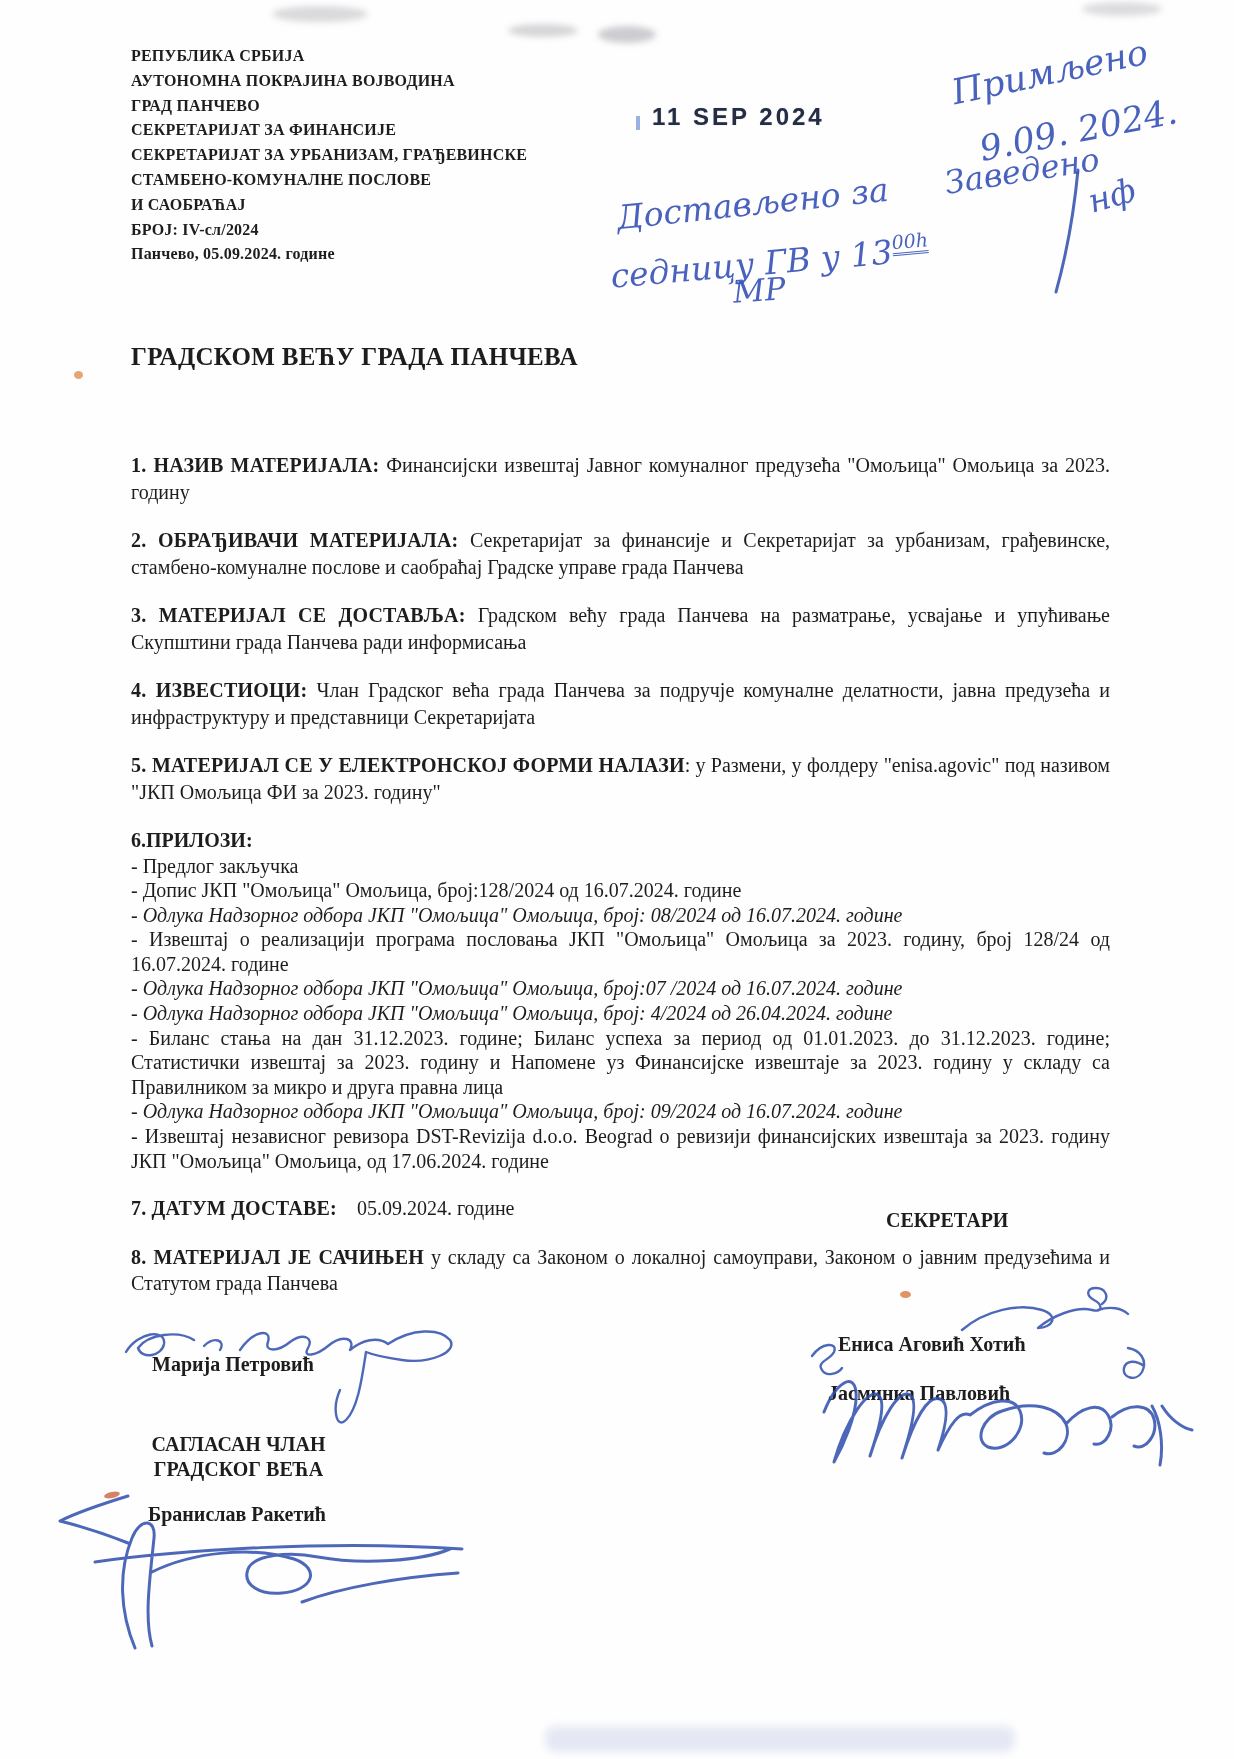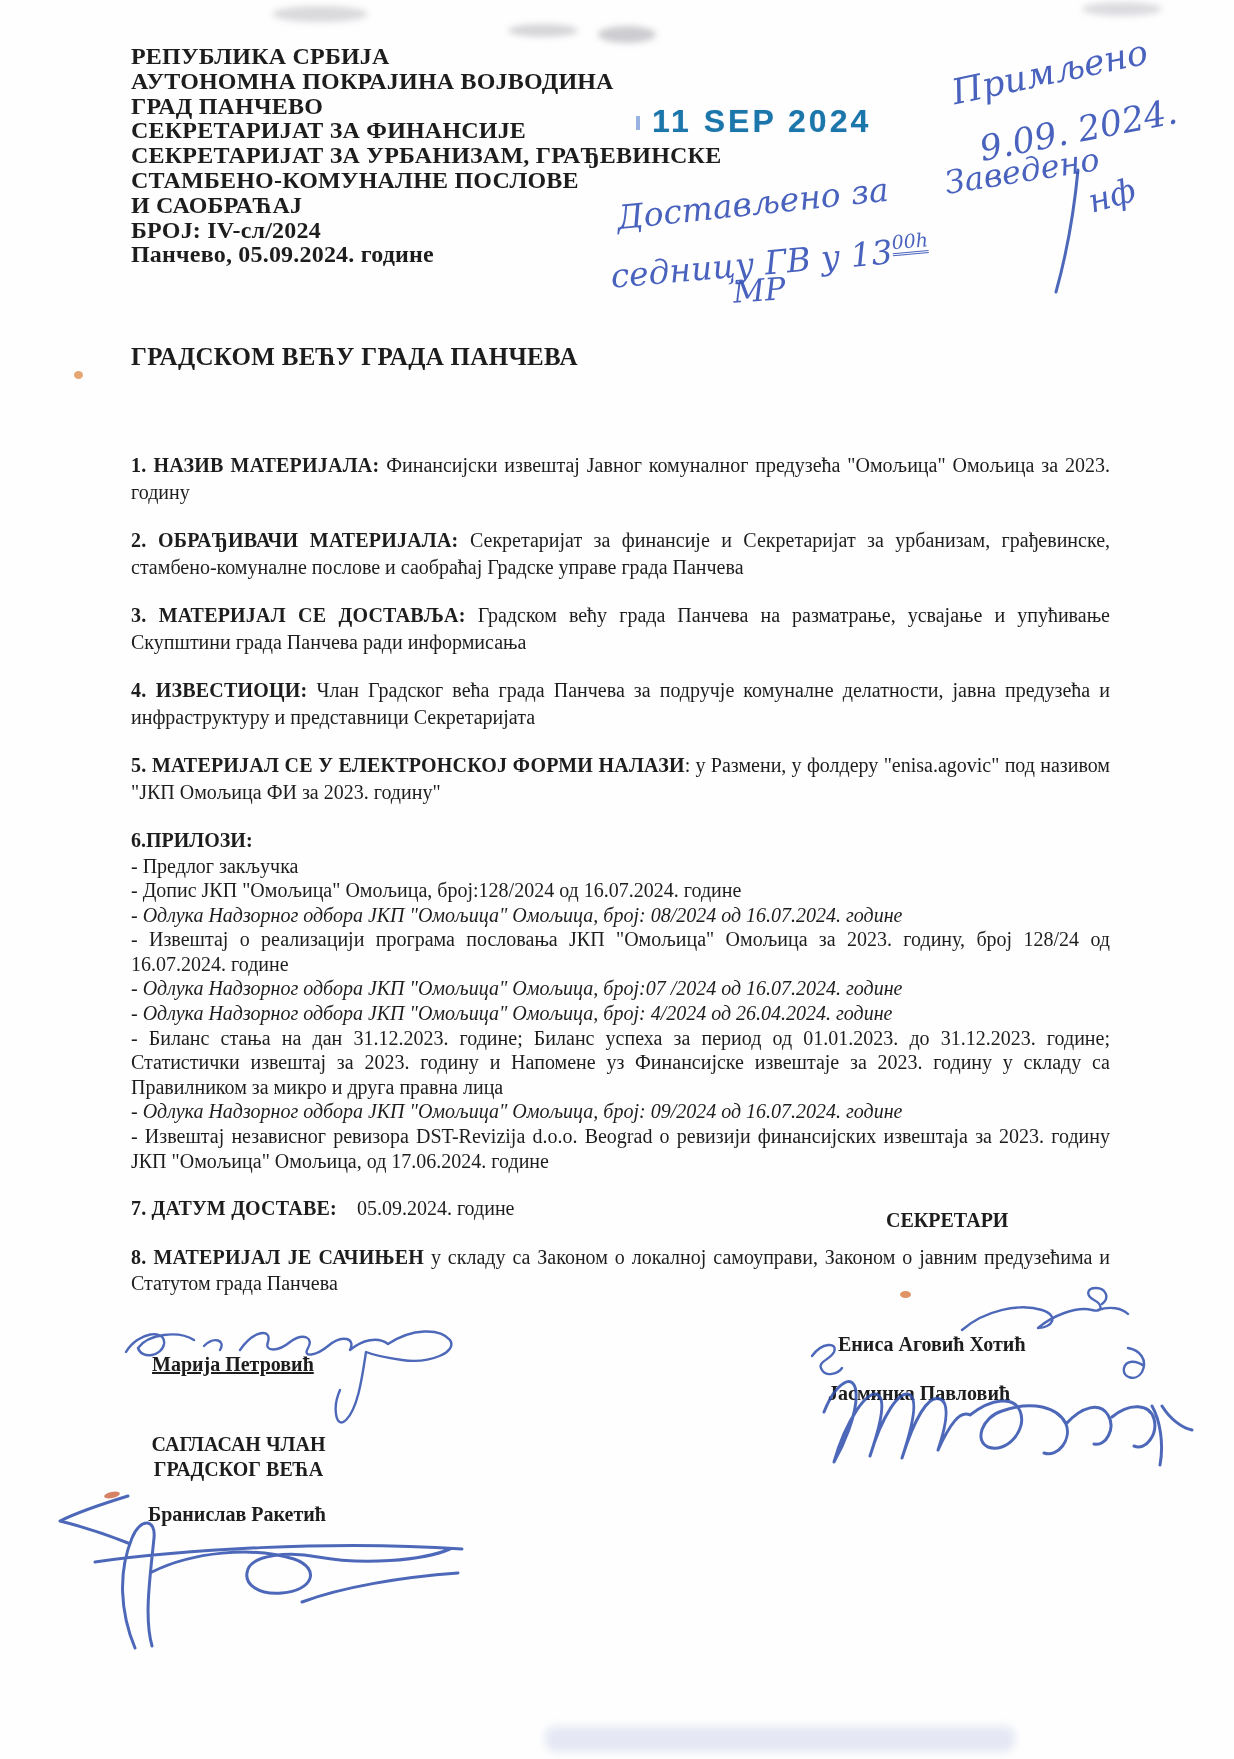--- a/index.html
+++ b/index.html
@@ -1,23 +1,23 @@
 <!DOCTYPE html>
 <html><head>
 <meta charset="utf-8">
 <style>
   html,body{margin:0;padding:0;background:#e8e8e8;}
   .page{position:relative;width:1234px;height:1759px;margin:0 auto;background:#fefefe;
         font-family:"Liberation Serif",serif;color:#1d1d1d;overflow:hidden;}
   
-  .letterhead{position:absolute;left:131px;top:44px;font-weight:bold;font-size:24px;
+  .letterhead{position:absolute;left:131px;top:44px;font-weight:bold;font-size:16px;
               line-height:24.8px;letter-spacing:.2px;white-space:nowrap;}
   
-  .stamp{position:absolute;left:652px;top:103px;color:#0369a1;
-         font-family:"Liberation Sans",sans-serif;font-weight:700;font-size:32px;
+  .stamp{position:absolute;left:652px;top:103px;color:#0f172a;
+         font-family:"Liberation Sans",sans-serif;font-weight:700;font-size:24px;
          letter-spacing:3px;opacity:.9;text-shadow:0 0 1px rgba(63,108,200,.55);white-space:nowrap;text-align:center;}
   .stamp-tick{position:absolute;left:636px;top:116px;width:4px;height:14px;background:#6d92d6;opacity:.7;}
   
   .hw{position:absolute;color:#3a55b8;font-family:"DejaVu Serif",serif;font-style:italic;
       white-space:nowrap;opacity:.92;}
   .hw-rec1{left:950px;top:52px;font-size:35px;transform:rotate(-12deg);}
   .hw-rec2{left:978px;top:110px;font-size:35px;transform:rotate(-11deg);}
   .hw-rec3{left:944px;top:152px;font-size:32px;transform:rotate(-9deg);}
   .hw-rec4{left:1088px;top:176px;font-size:33px;transform:rotate(-16deg);}
   .hw-del1{left:616px;top:184px;font-size:33px;transform:rotate(-6deg);}
@@ -32,21 +32,21 @@
   .para:first-child{margin-top:16px;}
   .para b{letter-spacing:.2px;}
   .attlabel{margin-top:22px;font-weight:bold;line-height:26.5px;}
   .attlist{line-height:24.6px;text-align:justify;}
   .att{margin:0;}
   .att.italic{font-style:italic;}
   .s7value{margin-left:20px;}
   
   .sigblock{position:absolute;font-size:20px;font-weight:bold;line-height:25px;}
   .sig-nach{left:150px;top:1284px;text-align:center;width:215px;}
-  .sig-marija{left:152px;top:1352px;text-decoration:underline;}
+  .sig-marija{left:152px;top:1352px;}
   .sig-sekretari{left:886px;top:1208px;}
   .sig-enisa{left:838px;top:1332px;}
   .sig-jasminka{left:828px;top:1381px;}
   .sig-saglasan{left:131px;top:1432px;text-align:center;width:215px;}
   .sig-branislav{left:148px;top:1502px;}
   
   .smudge{position:absolute;border-radius:50%;filter:blur(3px);}
   .sm1{left:272px;top:6px;width:96px;height:16px;background:rgba(125,125,135,.28);}
   .sm2{left:508px;top:24px;width:70px;height:13px;background:rgba(120,120,130,.30);}
   .sm3{left:598px;top:26px;width:58px;height:17px;background:rgba(110,110,122,.34);}

